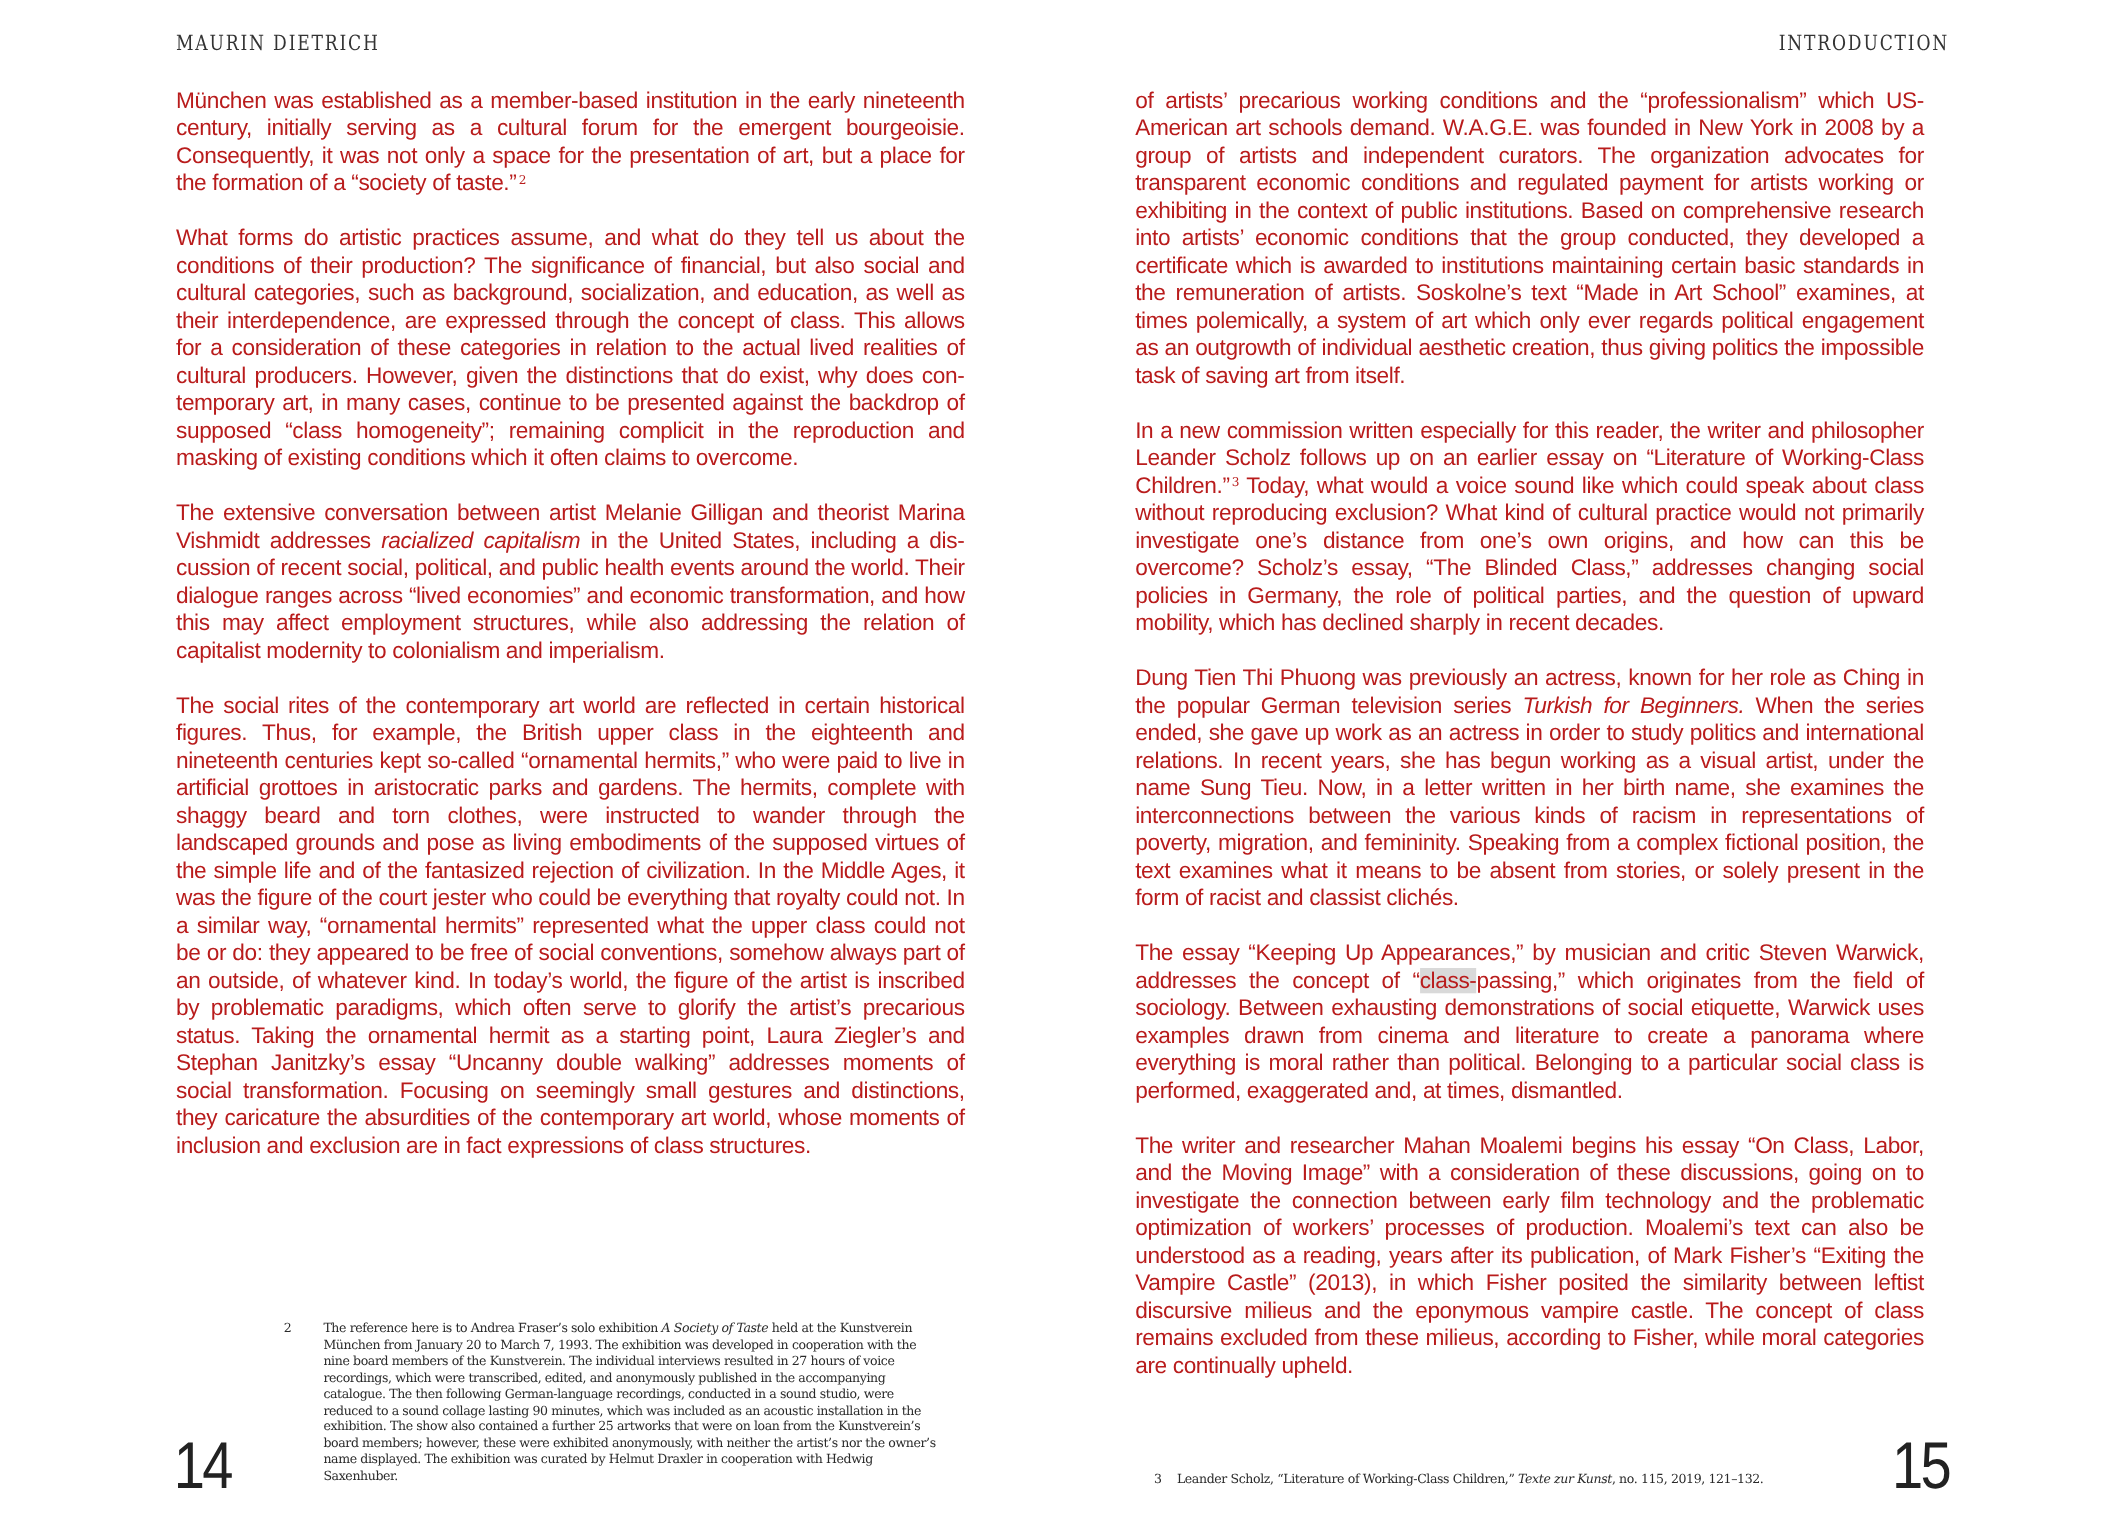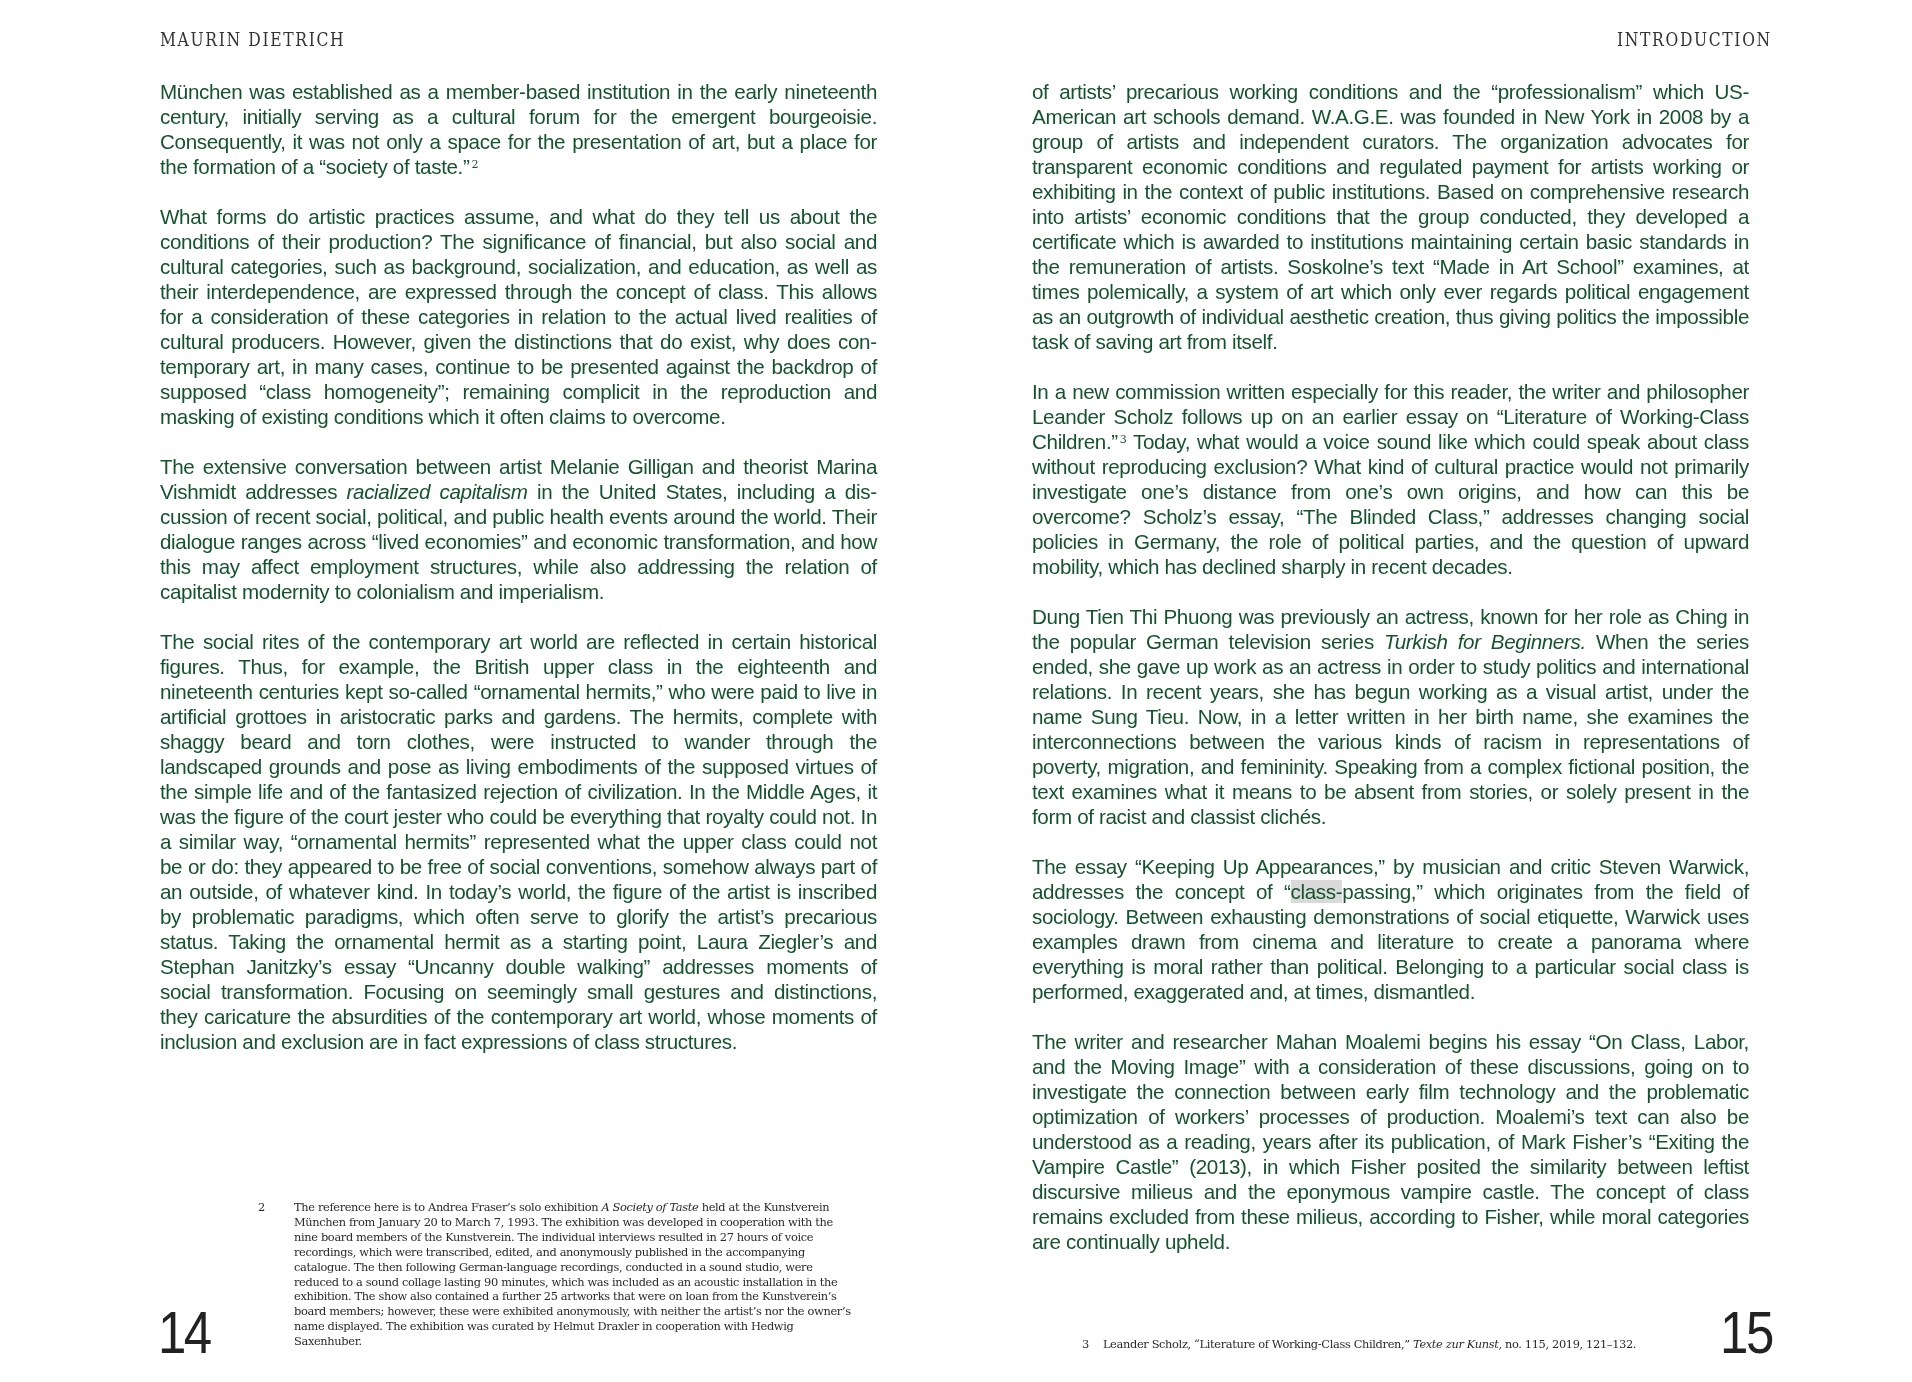--- a/index.html
+++ b/index.html
@@ -6,36 +6,36 @@
     body { width: 1912px; height: 1382px; position: relative; overflow: hidden; color: #2a2a2a; }
     .running-head {
       position: absolute; top: 28px; font-family: "DejaVu Serif", serif;
       font-size: 19px; letter-spacing: 2px; color: #333; transform: scaleX(0.82);
     }
     .rh-left { left: 160px; transform-origin: left top; }
     .rh-right { right: 140px; transform-origin: right top; }
     .column {
       position: absolute; top: 79px; width: 717px;
       font-family: "Liberation Sans", sans-serif; font-size: 20.6px; line-height: 25px;
-      letter-spacing: -0.35px; color: #14532d;
+      letter-spacing: -0.35px; color: #b91c1c;
     }
     .col-left { left: 160px; }
     .col-right { left: 1032px; }
     .column p { margin: 0 0 25px 0; text-align: justify; hyphens: manual; }
     .column p.last { margin-bottom: 4px; }
     sup.fn-ref { font-family: "DejaVu Serif", serif; font-size: 11px; vertical-align: 6px; line-height: 0; margin-left: 2px; }
     .hl { background: #d9d9d9; }
     .footnote {
       position: absolute; font-family: "DejaVu Serif", serif; font-size: 11.4px;
       line-height: 14.9px; color: #2a2a2a; letter-spacing: -0.35px;
     }
     .fn2 { left: 258px; top: 1200px; width: 600px; }
     .fn2 .num { position: absolute; left: 0; top: 0; }
     .fn2 .txt { margin-left: 36px; display: block; }
-    .fn3 { left: 1082px; top: 1337px; width: 620px; white-space: nowrap; }
+    .fn3 { left: 1049px; top: 1337px; width: 620px; white-space: nowrap; }
     .fn3 .num { margin-right: 14px; }
     .folio {
       position: absolute; top: 1303px; font-family: "Liberation Sans", sans-serif;
       font-size: 60px; line-height: 60px; color: #222; letter-spacing: -3px;
       transform: scaleX(0.85);
     }
     .folio-left { left: 158px; transform-origin: left top; }
     .folio-right { right: 140px; transform-origin: right top; }
   </style>
 </head>

